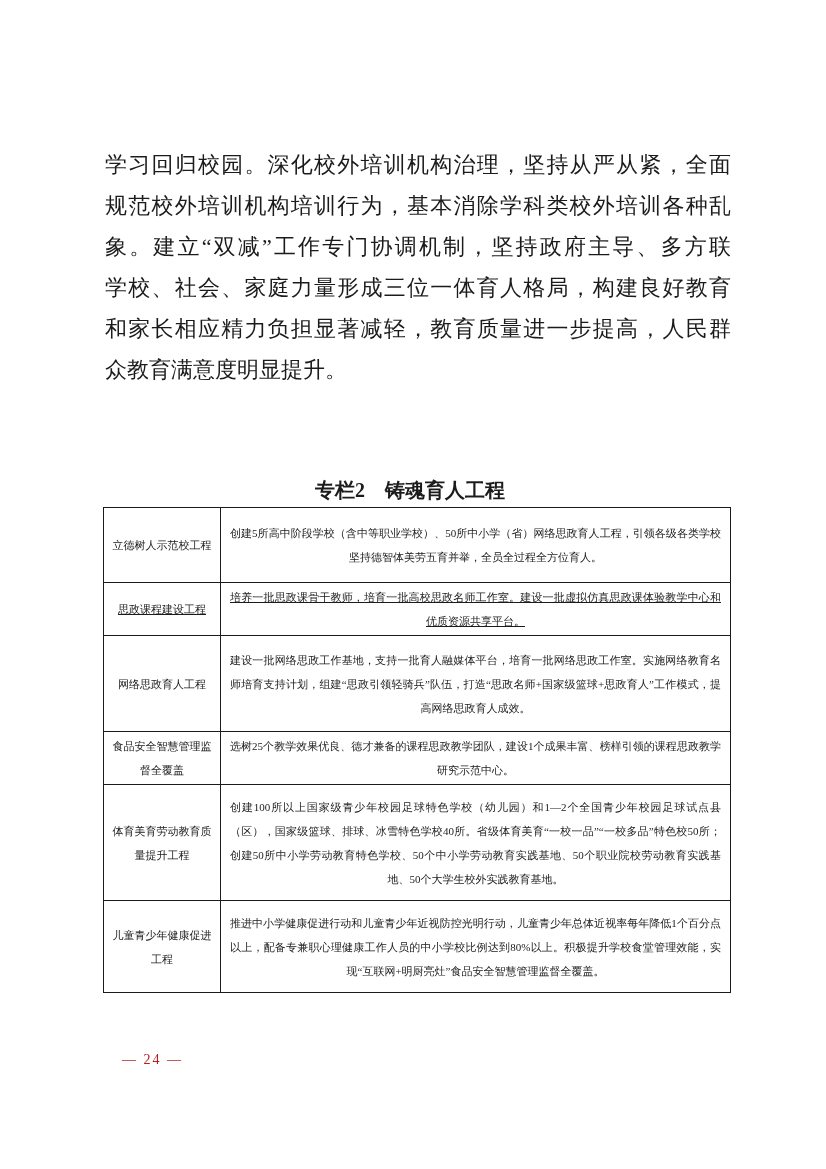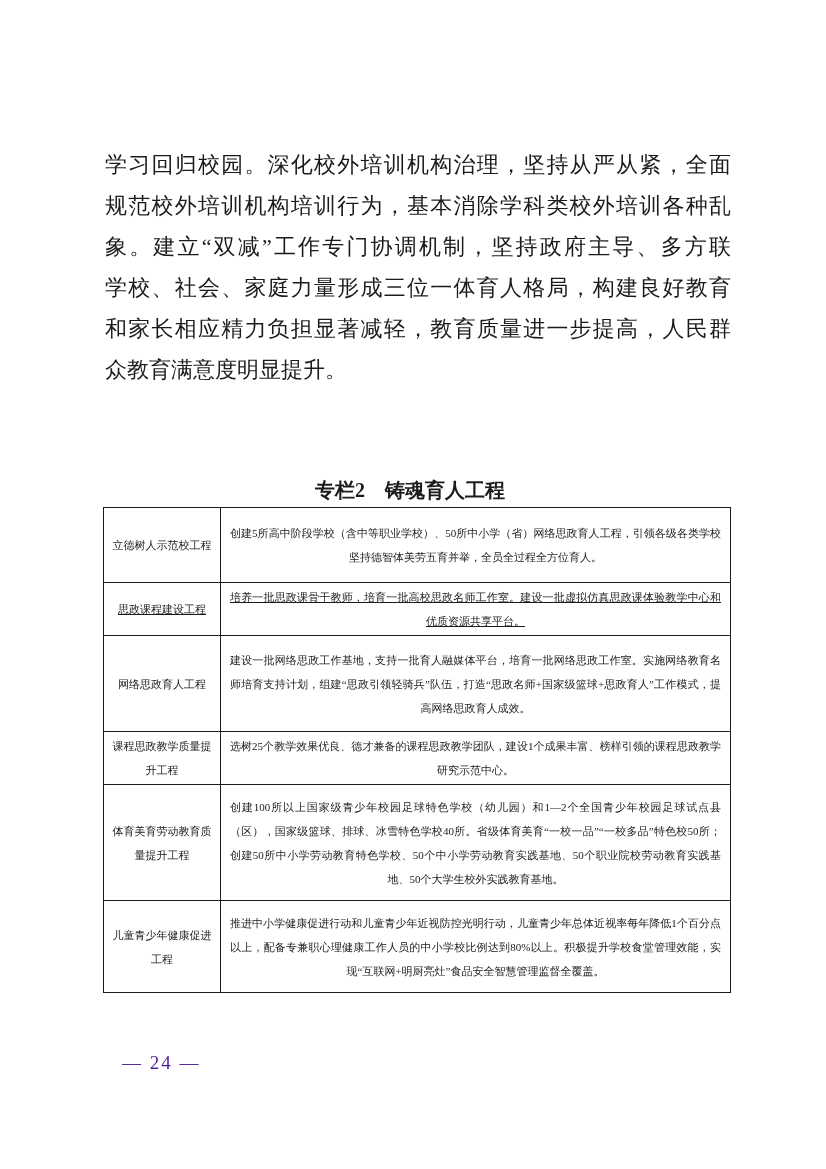--- a/index.html
+++ b/index.html
@@ -67,23 +67,23 @@
   td.desc-cell {
     padding: 2px 9px;
     text-align: justify;
     text-align-last: center;
   }
   
   .page-number {
     position: absolute;
     left: 122px;
     top: 1052px;
-    font-size: 19px;
+    font-size: 14px;
     letter-spacing: 2px;
-    color: #4c1d95;
+    color: #b91c1c;
   }
 </style>
 </head>
 <body>
 
 <div class="page">
 
   <div class="body-text">
     <div class="bline">学习回归校园。深化校外培训机构治理，坚持从严从紧，全面</div>
     <div class="bline">规范校外培训机构培训行为，基本消除学科类校外培训各种乱</div>
@@ -103,21 +103,21 @@
       </tr>
       <tr style="height:50px;text-decoration:underline;">
         <td class="label-cell">思政课程建设工程</td>
         <td class="desc-cell">培养一批思政课骨干教师，培育一批高校思政名师工作室。建设一批虚拟仿真思政课体验教学中心和优质资源共享平台。</td>
       </tr>
       <tr style="height:96px;">
         <td class="label-cell">网络思政育人工程</td>
         <td class="desc-cell">建设一批网络思政工作基地，支持一批育人融媒体平台，培育一批网络思政工作室。实施网络教育名师培育支持计划，组建“思政引领轻骑兵”队伍，打造“思政名师+国家级篮球+思政育人”工作模式，提高网络思政育人成效。</td>
       </tr>
       <tr style="height:52px;">
-        <td class="label-cell">课程思政教学质量提升工程</td>
+        <td class="label-cell">食品安全智慧管理监督全覆盖</td>
         <td class="desc-cell">选树25个教学效果优良、德才兼备的课程思政教学团队，建设1个成果丰富、榜样引领的课程思政教学研究示范中心。</td>
       </tr>
       <tr style="height:116px;">
         <td class="label-cell">体育美育劳动教育质量提升工程</td>
         <td class="desc-cell">创建100所以上国家级青少年校园足球特色学校（幼儿园）和1—2个全国青少年校园足球试点县（区），国家级篮球、排球、冰雪特色学校40所。省级体育美育“一校一品”“一校多品”特色校50所；创建50所中小学劳动教育特色学校、50个中小学劳动教育实践基地、50个职业院校劳动教育实践基地、50个大学生校外实践教育基地。</td>
       </tr>
       <tr style="height:92px;">
         <td class="label-cell">儿童青少年健康促进工程</td>
         <td class="desc-cell">推进中小学健康促进行动和儿童青少年近视防控光明行动，儿童青少年总体近视率每年降低1个百分点以上，配备专兼职心理健康工作人员的中小学校比例达到80%以上。积极提升学校食堂管理效能，实现“互联网+明厨亮灶”食品安全智慧管理监督全覆盖。</td>
       </tr>

